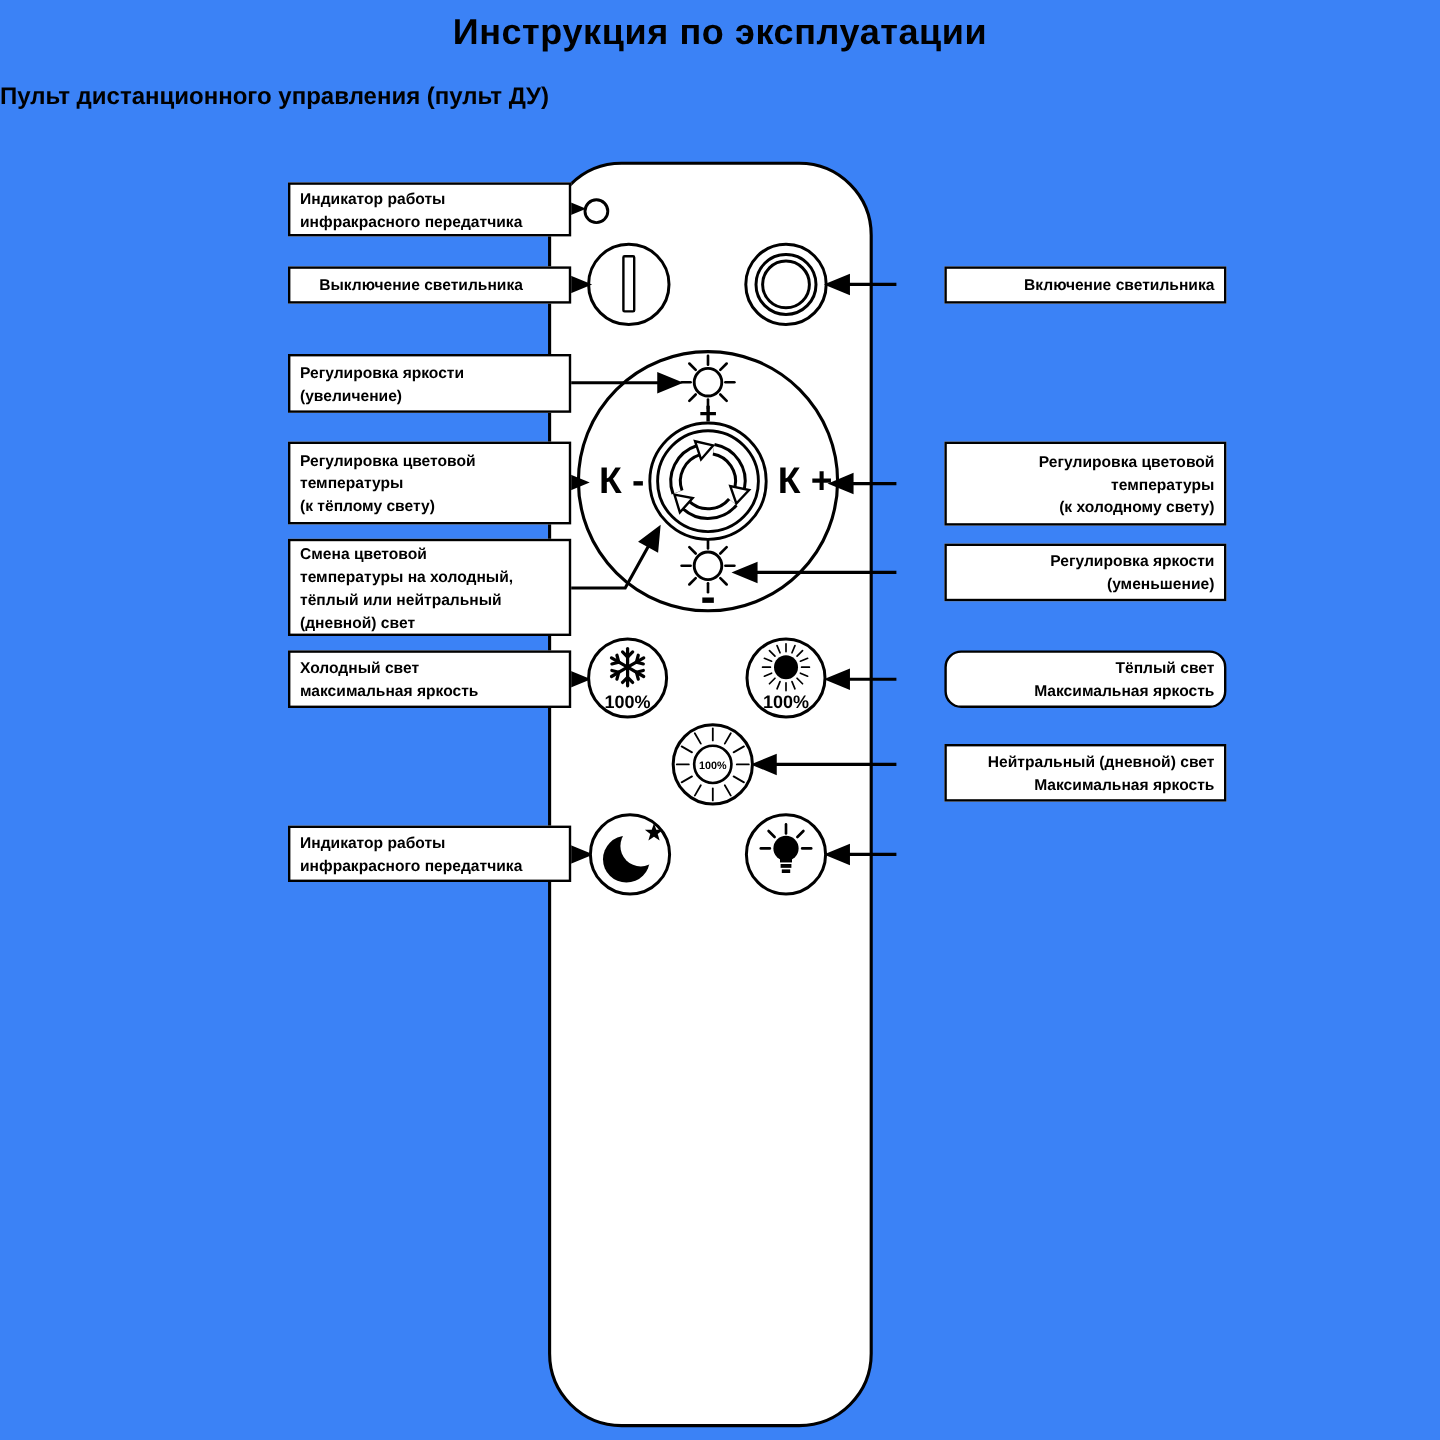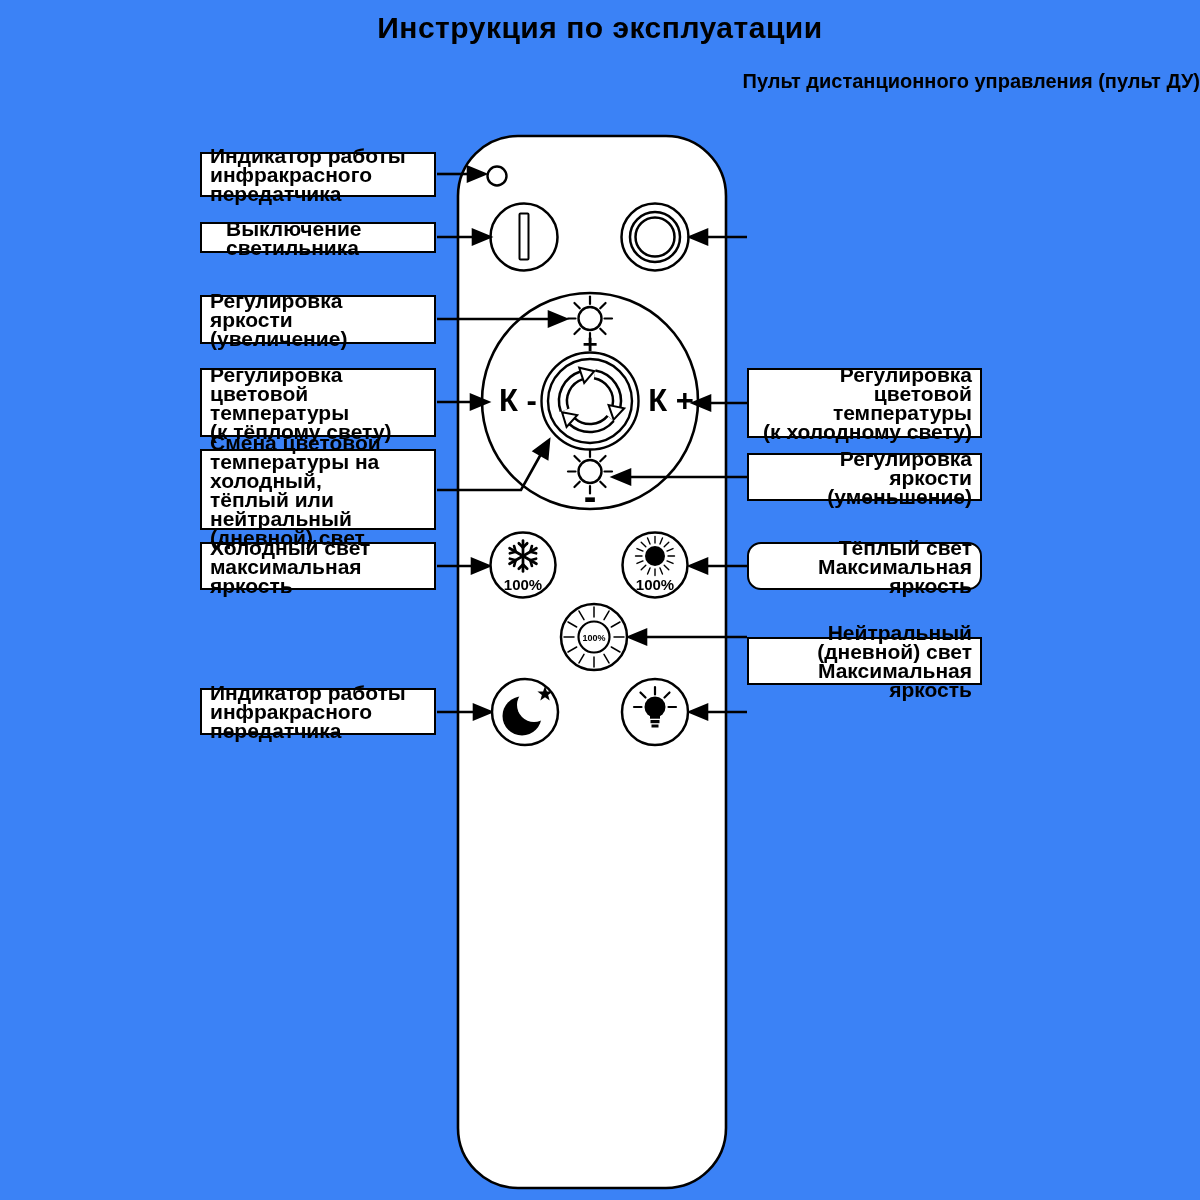--- a/index.html
+++ b/index.html
@@ -1,35 +1,35 @@
 <!DOCTYPE html>
 <html><head>
 <meta charset="utf-8">
 <style>
   html,body{margin:0;padding:0;background:#ffffff;}
   .page{position:relative;width:1200px;height:1200px;background:#3b82f6;
         font-family:"Liberation Sans",sans-serif;color:#000;overflow:hidden;}
   .title{position:absolute;top:11px;left:0;width:100%;text-align:center;
          font-size:30px;font-weight:bold;letter-spacing:0.5px;}
-  .subtitle{position:absolute;top:70px;left:0;width:100%;text-align:right;
+  .subtitle{position:absolute;top:70px;left:0;width:100%;text-align:left;
          font-size:20px;font-weight:bold;}
   svg.diagram{position:absolute;left:0;top:0;}
   .callout{position:absolute;border:2.5px solid #000;box-sizing:border-box;
            background:#fff;display:flex;align-items:center;
-           font-size:21px;font-weight:bold;line-height:19px;
-           white-space:pre-line;padding:2px 8px;}
+           font-size:13px;font-weight:bold;line-height:19px;
+           white-space:pre-line;padding:2px 8px;margin-left:40px;}
   .callout.left{left:200px;width:236px;justify-content:flex-start;text-align:left;}
   .callout.right{left:747px;width:235px;justify-content:flex-end;text-align:right;}
   .l1{top:152px;height:45px;} .l2{top:222px;height:31px;padding-left:24px;}
   .l3{top:295px;height:49px;} .l4{top:368px;height:69px;}
   .l5{top:449px;height:81px;} .l6{top:542px;height:48px;}
   .l7{top:688px;height:47px;}
   .r1{top:222px;height:31px;} .r2{top:368px;height:70px;}
   .r3{top:453px;height:48px;} .r4{top:542px;height:48px;border-radius:14px;}
-  .r5{top:637px;height:48px;} .r6{top:677px;height:70px;}
+  .r5{top:620px;height:48px;} .r6{top:677px;height:70px;}
   svg text{font-family:"Liberation Sans",sans-serif;font-weight:bold;fill:#000;}
 </style>
 </head>
 <body>
 
 <div class="page">
 
   <div class="title">Инструкция по эксплуатации</div>
   <div class="subtitle">Пульт дистанционного управления (пульт ДУ)</div>
 
@@ -308,20 +308,21 @@
 (к тёплому свету)</div>
   <div class="callout left l6">Холодный свет
 максимальная яркость</div>
   <div class="callout left l5">Смена цветовой
 температуры на холодный,
 тёплый или нейтральный
 (дневной) свет</div>
   <div class="callout left l7">Индикатор работы
 инфракрасного передатчика</div>
 
+  <div class="callout right r1">Включение светильника</div>
   <div class="callout right r2">Регулировка цветовой
 температуры
 (к холодному свету)</div>
   <div class="callout right r3">Регулировка яркости
 (уменьшение)</div>
   <div class="callout right r4">Тёплый свет
 Максимальная яркость</div>
   <div class="callout right r5">Нейтральный (дневной) свет
 Максимальная яркость</div>
 

